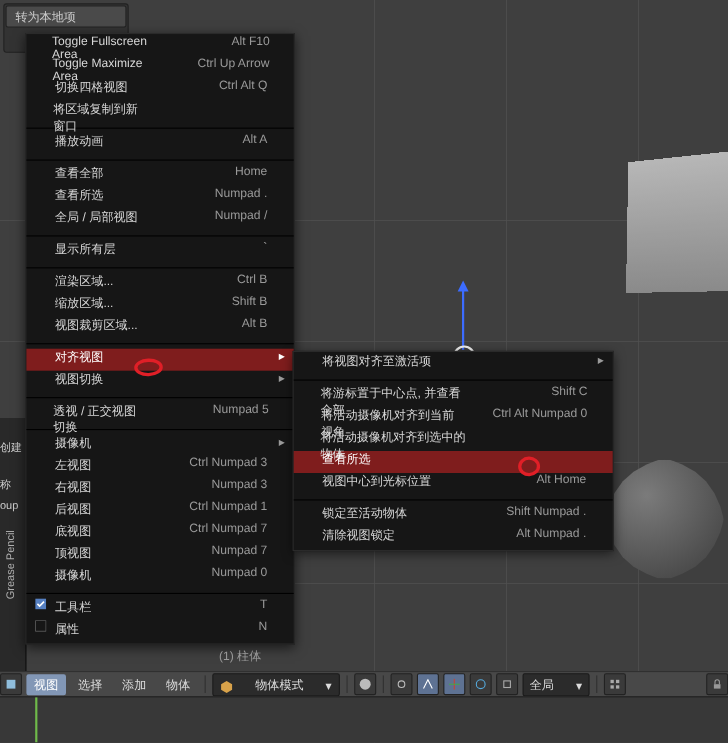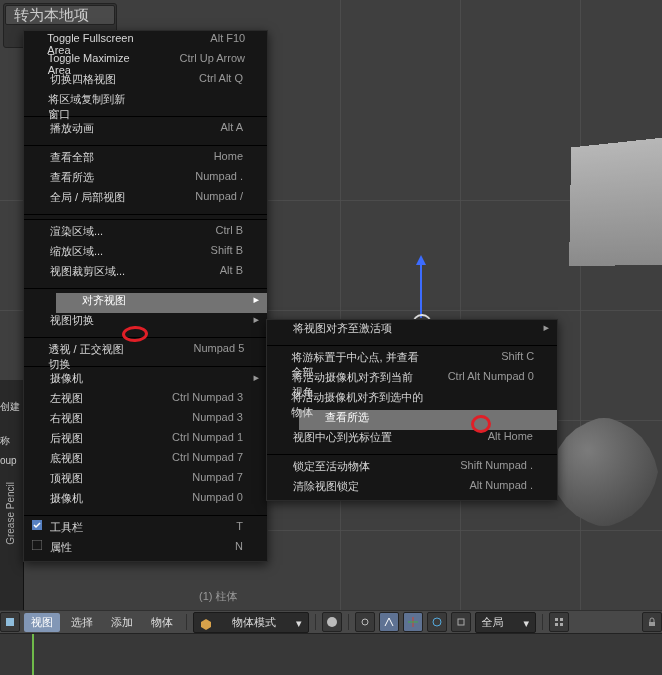--- a/index.html
+++ b/index.html
@@ -23,21 +23,21 @@
   .grid-line {
     position: absolute;
     background: rgba(80,80,80,0.8);
   }
   .grid-line.h { height:1px; width:100%; }
   .grid-line.v { width:1px; height:100%; }
   .panel-box {
     position:absolute; top:3px; left:3px; width:112px;
     background:#333; border:1px solid #222; border-radius:3px;
   }
-  .panel-row { height:18px; display:flex; align-items:center; padding:0 8px; background:#4a4a4a; border:1px solid #222; border-radius:2px; margin:1px; font-size:15px; color:#ccc; }
+  .panel-row { height:18px; display:flex; align-items:center; padding:0 8px; background:#4a4a4a; border:1px solid #222; border-radius:2px; margin:1px; font-size:11px; color:#ccc; }
   .bottom-header {
     position:absolute; bottom:41px; left:0; right:0; height:22px;
     background:#484848; border-top:1px solid #303030; border-bottom:1px solid #303030;
     display:flex; align-items:center; gap:4px; padding:0 0;
   }
   .hbtn { padding:2px 7px; border-radius:2px; color:#ddd; }
   .hbtn.on { background:#8297b6; color:#fff; }
   .sep { width:1px; height:16px; background:#303030; margin:0 2px; }
   .drop { background:#2b2b2b; border:1px solid #1a1a1a; border-radius:2px; padding:2px 6px; display:flex; align-items:flex-end; gap:20px; }
   .icon-btn { width:18px; height:18px; background:#3a3a3a; border:1px solid #222; border-radius:2px; display:flex; align-items:center; justify-content:center; }
@@ -68,21 +68,21 @@
   .menu { top:30px; left:23px; width:243px; }
   .submenu { top:319px; left:266px; width:290px; }
   .mi {
     display:flex; align-items:flex-start; height:20px;
     padding:0 8px; color:#d7d7d7;
     gap:6px;
   }
   .mi .lbl { flex:1 1 auto; }
   .mi .sc  { color:#9a9a9a; min-width:105px; text-align:right; }
   .mi .arrow { width:10px; text-align:right; color:#9a9a9a; }
-  .mi.hl { background:#737373; color:#fff;margin-left:32px; }
+  .mi.hl { background:#7f1d1d; color:#fff; }
   .mi.hl .sc, .mi.hl .arrow { color:#fff; }
   .divider { height:1px; background:#000; margin:4px 0; }
   .chk { width:12px; display:inline-block; }
   .mi .chk svg { display:block; }
   .side-prop {
     position:absolute; left:0; top:400px;
     color:#ccc; font-size:10px;
   }
   .red-circ {
     position:absolute; border:3px solid #e01f27; border-radius:50%;
@@ -180,20 +180,26 @@
       <span class="sc">Numpad .</span>
       <span class="arrow"></span>
     </div>
     <div class="mi">
       <span class="chk"></span>
       <span class="lbl">全局 / 局部视图</span>
       <span class="sc">Numpad /</span>
       <span class="arrow"></span>
     </div>
     <div class="divider"></div>
+    <div class="mi">
+      <span class="chk"></span>
+      <span class="lbl">显示所有层</span>
+      <span class="sc">`</span>
+      <span class="arrow"></span>
+    </div>
     <div class="divider"></div>
     <div class="mi">
       <span class="chk"></span>
       <span class="lbl">渲染区域...</span>
       <span class="sc">Ctrl B</span>
       <span class="arrow"></span>
     </div>
     <div class="mi">
       <span class="chk"></span>
       <span class="lbl">缩放区域...</span>

